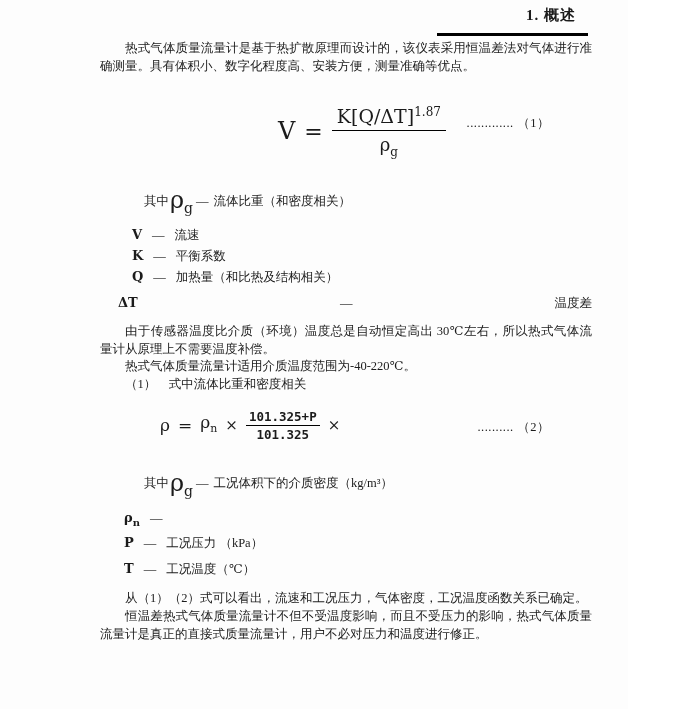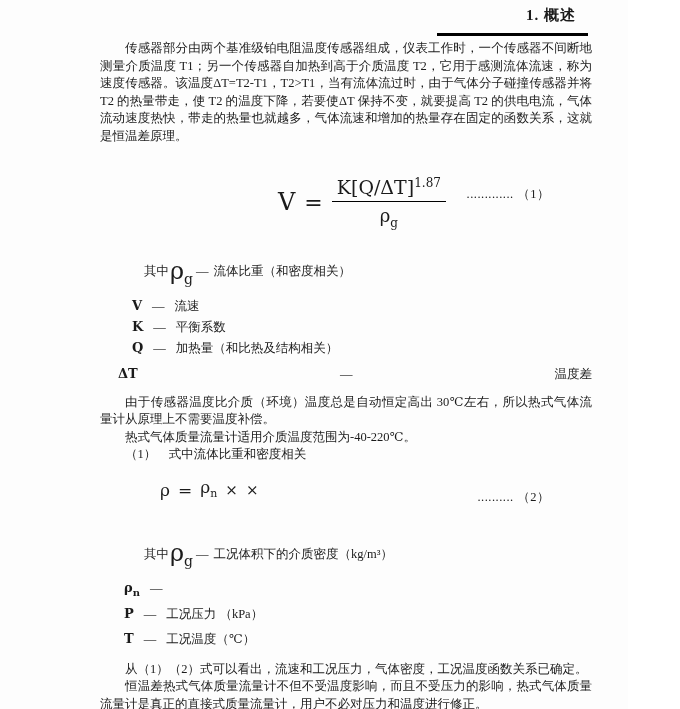--- a/index.html
+++ b/index.html
@@ -80,21 +80,21 @@
 </head>
 <body>
 
 <div class="page">
 
   <div class="doc-title">1. 概述</div>
   <div class="title-underline"></div>
 
   <div class="body">
 
-    <p class="para">传感器部分由两个基准级铂电阻温度传感器组成，仪表工作时，一个传感器不间断地测量介质温度 T1；另一个传感器自加热到高于介质温度 T2，它用于感测流体流速，称为速度传感器。该温度ΔT=T2-T1，T2&gt;T1，当有流体流过时，由于气体分子碰撞传感器并将 T2 的热量带走，使 T2 的温度下降，若要使ΔT 保持不变，就要提高 T2 的供电电流，气体流动速度热快，带走的热量也就越多，气体流速和增加的热量存在固定的函数关系，这就是恒温差原理。</p>
+    <p class="para">热式气体质量流量计是基于热扩散原理而设计的，该仪表采用恒温差法对气体进行准确测量。具有体积小、数字化程度高、安装方便，测量准确等优点。</p>
 
     <div class="formula formula1">
       <span class="f1-group">
         <span class="f1-lhs">V</span>
         <span class="f1-eq">=</span>
         <span class="frac big">
           <span class="num"><span>K[Q/ΔT]</span><sup>1.87</sup></span>
           <span class="den"><span>ρ</span><sub>g</sub></span>
         </span>
       </span>
@@ -134,20 +134,24 @@
     <p class="para mid-1">由于传感器温度比介质（环境）温度总是自动恒定高出 30℃左右，所以热式气体流量计从原理上不需要温度补偿。</p>
     <p class="para">热式气体质量流量计适用介质温度范围为-40-220℃。</p>
     <p class="para">（1）　式中流体比重和密度相关</p>
 
     <div class="formula formula2">
       <span class="f2-group">
         <span class="f2-sym"><span>ρ</span></span>
         <span>=</span>
         <span class="f2-sym"><span>ρ</span><sub>n</sub></span>
         <span class="f2-times">×</span>
+        <span class="frac small">
+          <span class="num">101.325+P</span>
+          <span class="den">101.325</span>
+        </span>
         <span class="f2-times">×</span>
       </span>
       <span class="formula-ref"><span>..........</span> <span>（2）</span></span>
     </div>
 
     <div class="where-line where-2">
       <span>其中</span>
         <span class="rho-big"><span>ρ</span><sub>g</sub></span>
         <span class="wdash">—</span>
         <span>工况体积下的介质密度（kg/m³）</span>

